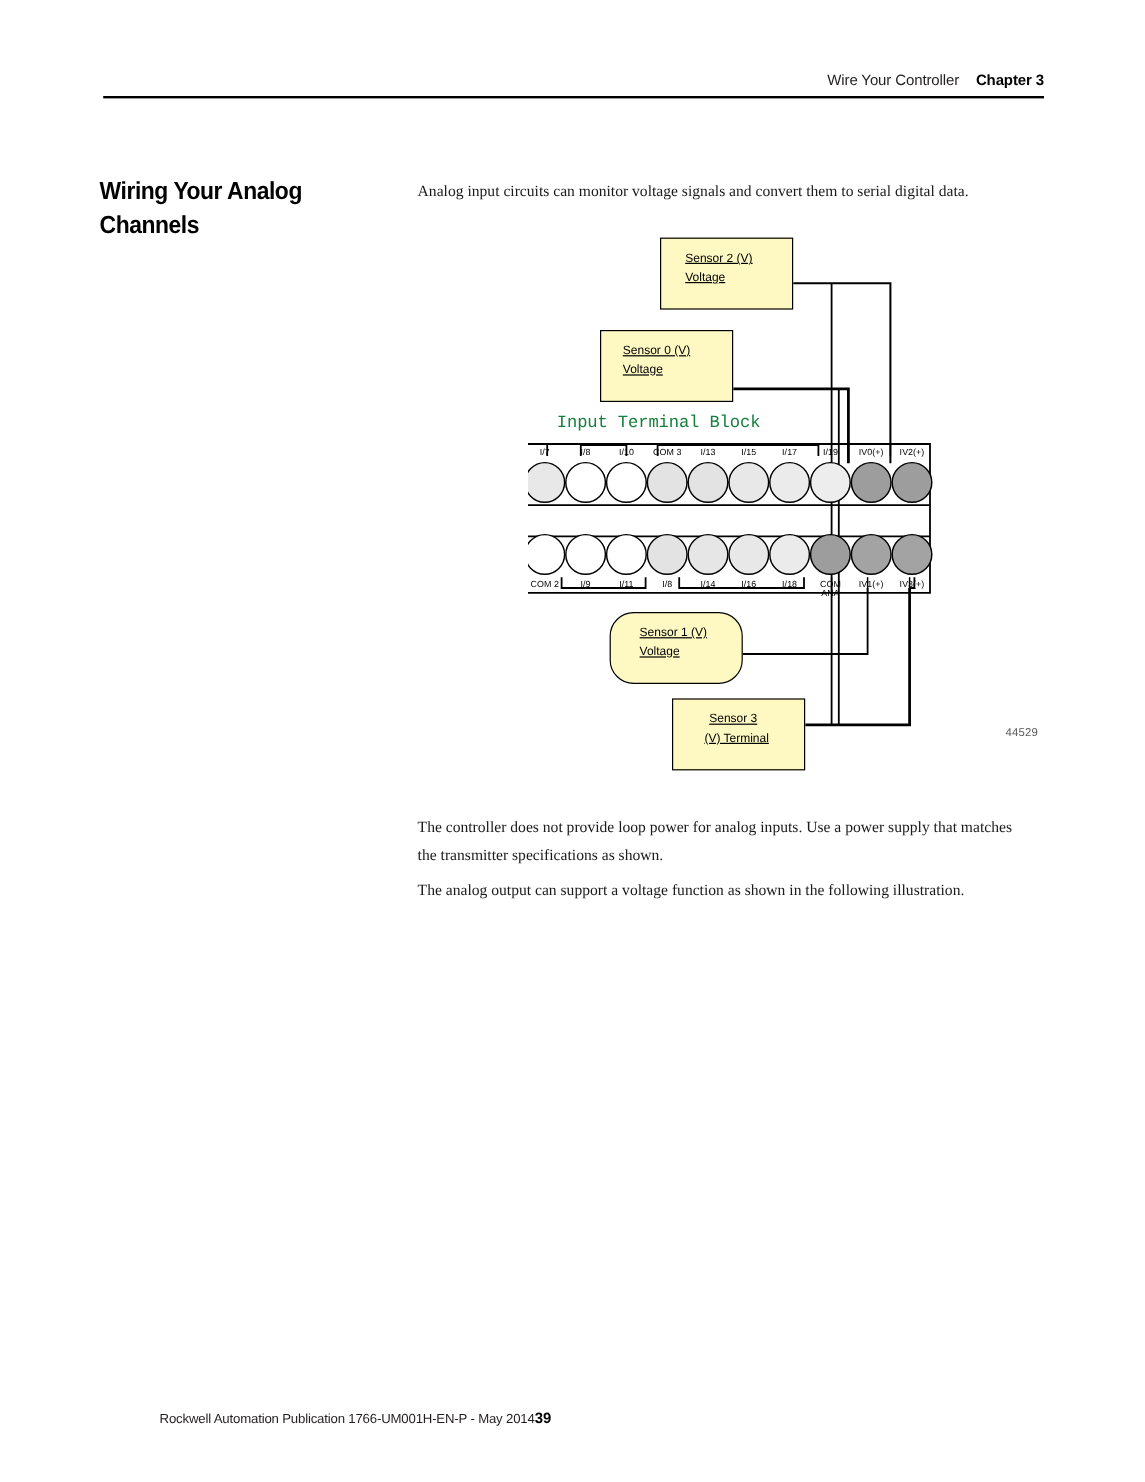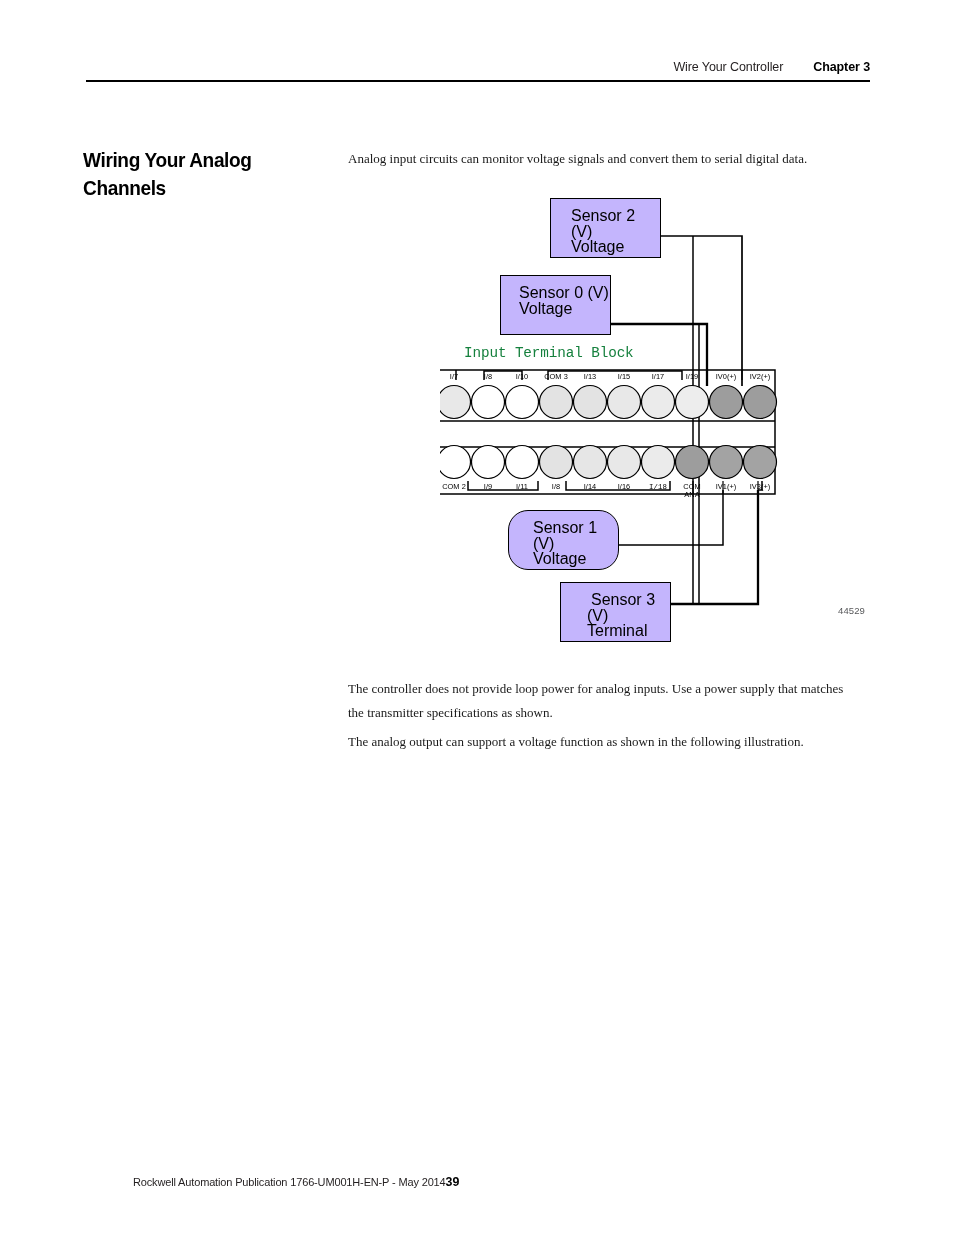--- a/index.html
+++ b/index.html
@@ -21,21 +21,21 @@
     position: absolute;
     left: 86px;
     top: 60px;
     width: 784px;
     height: 34px;
   }
   #page-header .hdr-row {
     display: flex;
     justify-content: flex-end;
     align-items: baseline;
-    gap: 30px;
+    gap: 14px;
     padding-bottom: 6px;
   }
   .hdr-section {
     font-family: "Liberation Sans", sans-serif;
     font-size: 12.5px;
     letter-spacing: -0.1px;
     color: #231f20;
   }
   .hdr-chapter {
     font-family: "Liberation Sans", sans-serif;
@@ -100,27 +100,28 @@
     font-family: "Liberation Sans", sans-serif;
     font-size: 9.5px;
     color: #58595b;
     letter-spacing: 0.1px;
   }
 
   
   .sensor-box {
     position: absolute;
     box-sizing: border-box;
-    background: #c4b5fd;
+    background: #fef9c3;
     border: 1.7px solid #000;
     font-family: "Liberation Sans", sans-serif;
-    font-size: 16px;
+    font-size: 10px;
     line-height: 15.5px;
     color: #000;
     padding-top: 9px;
+    text-decoration: underline;
   }
   .sensor-box .ln {
     display: block;
     padding-left: 18px;
   }
   #sensor-box-2 { left: 110px; top: 8px;   width: 111px; height: 60px; }
   #sensor-box-0 { left: 60px;  top: 85px;  width: 111px; height: 60px; }
   #sensor-box-1 { left: 68px;  top: 320px; width: 111px; height: 60px; border-radius: 20px; }
   #sensor-box-3 { left: 120px; top: 392px; width: 111px; height: 60px; }
   #sensor-box-3 .ln:first-child { padding-left: 30px; }
@@ -309,21 +310,21 @@
       <div class="term-label" style="left: 196px; width: 44px; top: 182.5px;">I/17</div>
       <div class="term-label" style="left: 230px; width: 44px; top: 182.5px;">I/19</div>
       <div class="term-label" style="left: 264px; width: 44px; top: 182.5px;">IV0(+)</div>
       <div class="term-label" style="left: 298px; width: 44px; top: 182.5px;">IV2(+)</div>
       <div class="term-label" style="left: -8px; width: 44px; top: 292.5px;">COM 2</div>
       <div class="term-label" style="left: 26px; width: 44px; top: 292.5px;">I/9</div>
       <div class="term-label" style="left: 60px; width: 44px; top: 292.5px;">I/11</div>
       <div class="term-label" style="left: 94px; width: 44px; top: 292.5px;">I/8</div>
       <div class="term-label" style="left: 128px; width: 44px; top: 292.5px;">I/14</div>
       <div class="term-label" style="left: 162px; width: 44px; top: 292.5px;">I/16</div>
-      <div class="term-label" style="left: 196px; width: 44px; top: 292.5px; font-family: Liberation Mono, monospace;">I/18</div>
+      <div class="term-label" style="left: 196px; width: 44px; top: 292.5px;">I/18</div>
       <div class="term-label" style="left: 230px; width: 44px; top: 292.5px;">COM
 ANA</div>
       <div class="term-label" style="left: 264px; width: 44px; top: 292.5px;">IV1(+)</div>
       <div class="term-label" style="left: 298px; width: 44px; top: 292.5px;">IV3(+)</div>
     </div>
 
   <div id="figure-id">44529</div>
 </div>
 
 <div id="page-footer">

